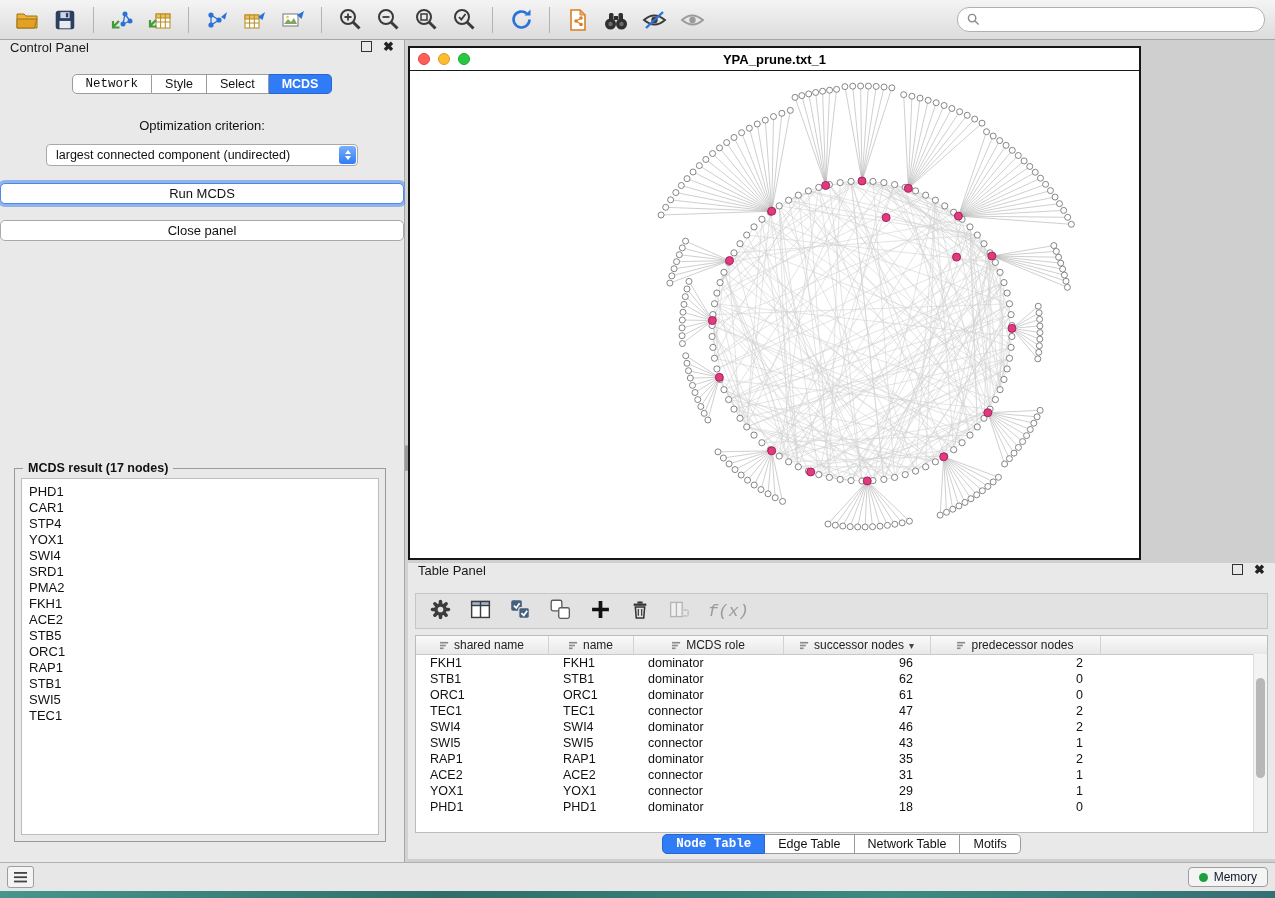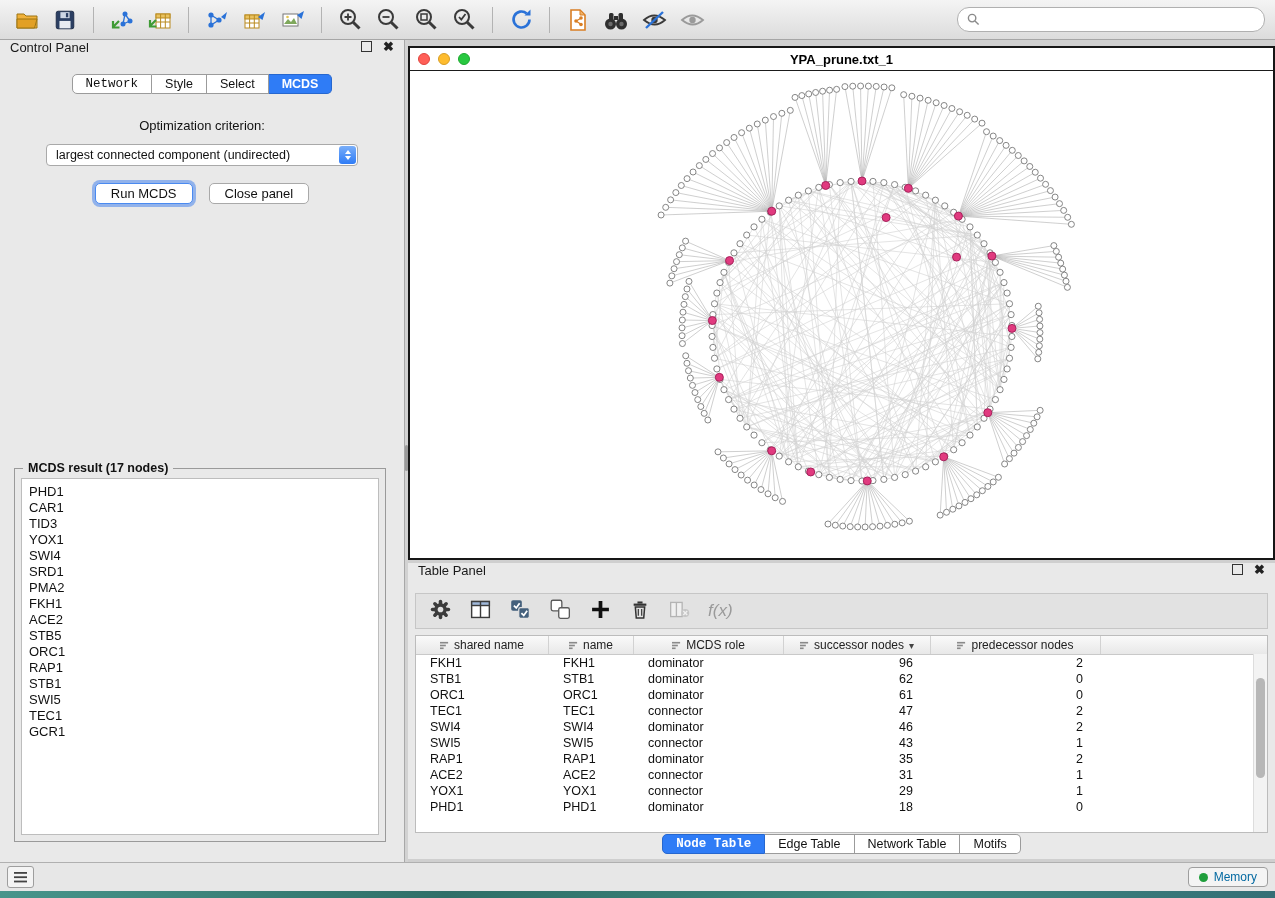--- a/index.html
+++ b/index.html
@@ -26,66 +26,66 @@
   .seg:first-child{border-left:1px solid #9b9b9b;border-radius:5px 0 0 5px;font-family:Liberation Mono, monospace;}
   .seg:last-child{border-radius:0 5px 5px 0;}
   .seg.active{background:#2f7cf6;border-color:#2667cf;color:#fff;font-weight:bold;}
   .opt-label{text-align:center;margin-top:24px;font-size:13px;color:#111;}
   .dropdown{margin:11px auto 0;width:312px;height:22px;background:#fff;border:1px solid #a9a9a9;border-radius:4px;
     display:flex;align-items:center;font-size:12.5px;color:#111;padding-left:9px;box-sizing:border-box;position:relative;}
   .dd-stepper{position:absolute;right:1px;top:1px;bottom:1px;width:17px;border-radius:3px;
     background:linear-gradient(#79aef9,#2f7cf6);display:flex;flex-direction:column;align-items:center;justify-content:center;gap:2px;}
   .tri-up{width:0;height:0;border-left:3.5px solid transparent;border-right:3.5px solid transparent;border-bottom:4.5px solid #fff;}
   .tri-down{width:0;height:0;border-left:3.5px solid transparent;border-right:3.5px solid transparent;border-top:4.5px solid #fff;}
-  .btn-row{display:flex;justify-content:center;gap:16px;margin-top:17px;}
+  .btn-row{display:flex;justify-content:center;gap:16px;margin-top:17px;flex-direction:column;}
   .btn{font-size:13px;padding:2px 15px;background:#fff;border:1px solid #a9a9a9;border-radius:5px;color:#111;}
   .btn.focused{box-shadow:0 0 0 3px rgba(72,133,237,.55);border-color:#4a8af0;}
   .result-box{position:absolute;left:14px;width:370px;top:428px;height:372px;border:1px solid #9a9a9a;}
   .result-box-title{position:absolute;top:-8px;left:8px;background:#e9e9e9;padding:0 5px;font-size:12.5px;color:#111;font-weight:bold;}
   .result-list{position:absolute;left:6px;right:6px;top:9px;bottom:6px;background:#fff;border:1px solid #bdbdbd;overflow:hidden;padding:5px 0 0 7px;}
   .result-item{font-size:13px;line-height:16px;color:#111;}
 
   
   .splitter{position:absolute;left:405px;top:40px;width:3px;height:822px;background:#d2d2d2;}
   .splitter .grip{position:absolute;top:405px;left:0;width:3px;height:26px;background:#9a9a9a;border-radius:2px;}
 
   
-  .network-window{position:absolute;left:408px;top:46px;width:867px;height:514px;background:#fff;border:2px solid #161616;box-sizing:border-box;}
+  .network-window{position:absolute;left:408px;top:46px;width:733px;height:514px;background:#fff;border:2px solid #161616;box-sizing:border-box;}
   .net-titlebar{height:22px;border-bottom:1px solid #1b1b1b;display:flex;align-items:center;position:relative;background:#fff;}
   .traffic{display:flex;gap:8px;margin-left:8px;z-index:2;}
   .light{width:12px;height:12px;border-radius:50%;box-sizing:border-box;}
   .light.red{background:#ff5f57;border:1px solid #e0443e;}
   .light.yellow{background:#febc2e;border:1px solid #d89e24;}
   .light.green{background:#28c840;border:1px solid #1da82f;}
   .net-title{position:absolute;left:0;right:0;text-align:center;font-size:13px;font-weight:bold;color:#000;}
   .net-canvas{display:block;}
 
   
   .table-panel{position:absolute;left:408px;top:563px;width:867px;height:296px;background:#e9e9e9;box-sizing:border-box;}
   .table-toolbar{position:absolute;left:7px;right:7px;top:30px;height:36px;background:#e2e2e2;
     border:1px solid #c6c6c6;display:flex;align-items:center;gap:17px;padding:0 13px;box-sizing:border-box;}
-  .fx-label{font-family:Liberation Sans, sans-serif;font-style:italic;font-size:17px;color:#9a9a9a;}
+  .fx-label{font-family:Liberation Mono, monospace;font-style:italic;font-size:17px;color:#9a9a9a;}
   .table-area{position:absolute;left:7px;right:7px;top:72px;bottom:26px;background:#fff;border:1px solid #bcbcbc;overflow:hidden;}
   .thead{display:flex;height:18px;background:linear-gradient(#fafafa,#e8e8e8);border-bottom:1px solid #c9c9c9;font-size:12px;color:#222;}
   .th{display:flex;align-items:center;justify-content:center;gap:5px;border-right:1px solid #d2d2d2;box-sizing:border-box;position:relative;}
   .th .chev{font-size:10px;color:#444;}
   .thead .fill, .trow .fill{flex:1;}
   .trow{display:flex;height:16px;align-items:center;font-size:12.5px;color:#111;}
   .cell{box-sizing:border-box;overflow:hidden;white-space:nowrap;}
   .cell.txt{padding-left:14px;text-align:left;}
   .cell.num{padding-right:18px;text-align:right;}
   .vscroll{position:absolute;right:0;top:18px;bottom:0;width:13px;background:#f3f3f3;border-left:1px solid #ddd;}
   .vthumb{position:absolute;top:24px;right:2px;width:9px;height:100px;background:#b7b7b7;border-radius:5px;}
   .table-tabs{position:absolute;left:0;right:0;bottom:5px;display:flex;justify-content:center;}
 
   
   .statusbar{position:absolute;left:0;right:0;top:862px;height:29px;background:#e7e7e7;border-top:1px solid #b0b0b0;
     display:flex;align-items:center;padding:0 7px;box-sizing:border-box;}
   .menu-btn{width:25px;height:20px;border:1px solid #9e9e9e;border-radius:3px;background:#f4f4f4;display:flex;align-items:center;justify-content:center;}
-  .memory-btn{margin-left:auto;display:flex;align-items:center;gap:6px;border:1px solid #9e9e9e;border-radius:4px;background:#f4f4f4;padding:2px 10px;font-size:12px;color:#0369a1;}
+  .memory-btn{margin-left:auto;display:flex;align-items:center;gap:6px;border:1px solid #9e9e9e;border-radius:4px;background:#f4f4f4;padding:2px 10px;font-size:12px;color:#0f172a;}
   .mem-dot{width:9px;height:9px;border-radius:50%;background:#1f9e3c;}
   .desktop-strip{position:absolute;left:0;right:0;top:891px;height:7px;
     background:linear-gradient(90deg,#47958b,#2f6f68 35%,#3d8a80 70%,#356f76);}
 </style>
 </head>
 <body>
 
 <div class="app">
 
   <div class="toolbar">
@@ -259,34 +259,33 @@
     </div>
     <div class="btn-row">
       <button class="btn focused">Run MCDS</button>
       <button class="btn">Close panel</button>
     </div>
     <div class="result-box">
       <div class="result-box-title">MCDS result (17 nodes)</div>
       <div class="result-list" id="mcds-list">
           <div class="result-item">PHD1</div>
           <div class="result-item">CAR1</div>
-          <div class="result-item">TID3</div>
+          <div class="result-item">STP4</div>
           <div class="result-item">YOX1</div>
           <div class="result-item">SWI4</div>
           <div class="result-item">SRD1</div>
           <div class="result-item">PMA2</div>
           <div class="result-item">FKH1</div>
           <div class="result-item">ACE2</div>
           <div class="result-item">STB5</div>
           <div class="result-item">ORC1</div>
           <div class="result-item">RAP1</div>
           <div class="result-item">STB1</div>
           <div class="result-item">SWI5</div>
           <div class="result-item">TEC1</div>
-          <div class="result-item">GCR1</div>
         </div>
     </div>
   </div>
 
   <div class="splitter">
       <div class="grip"></div>
     </div>
 
   <div class="network-window">
     <div class="net-titlebar">

